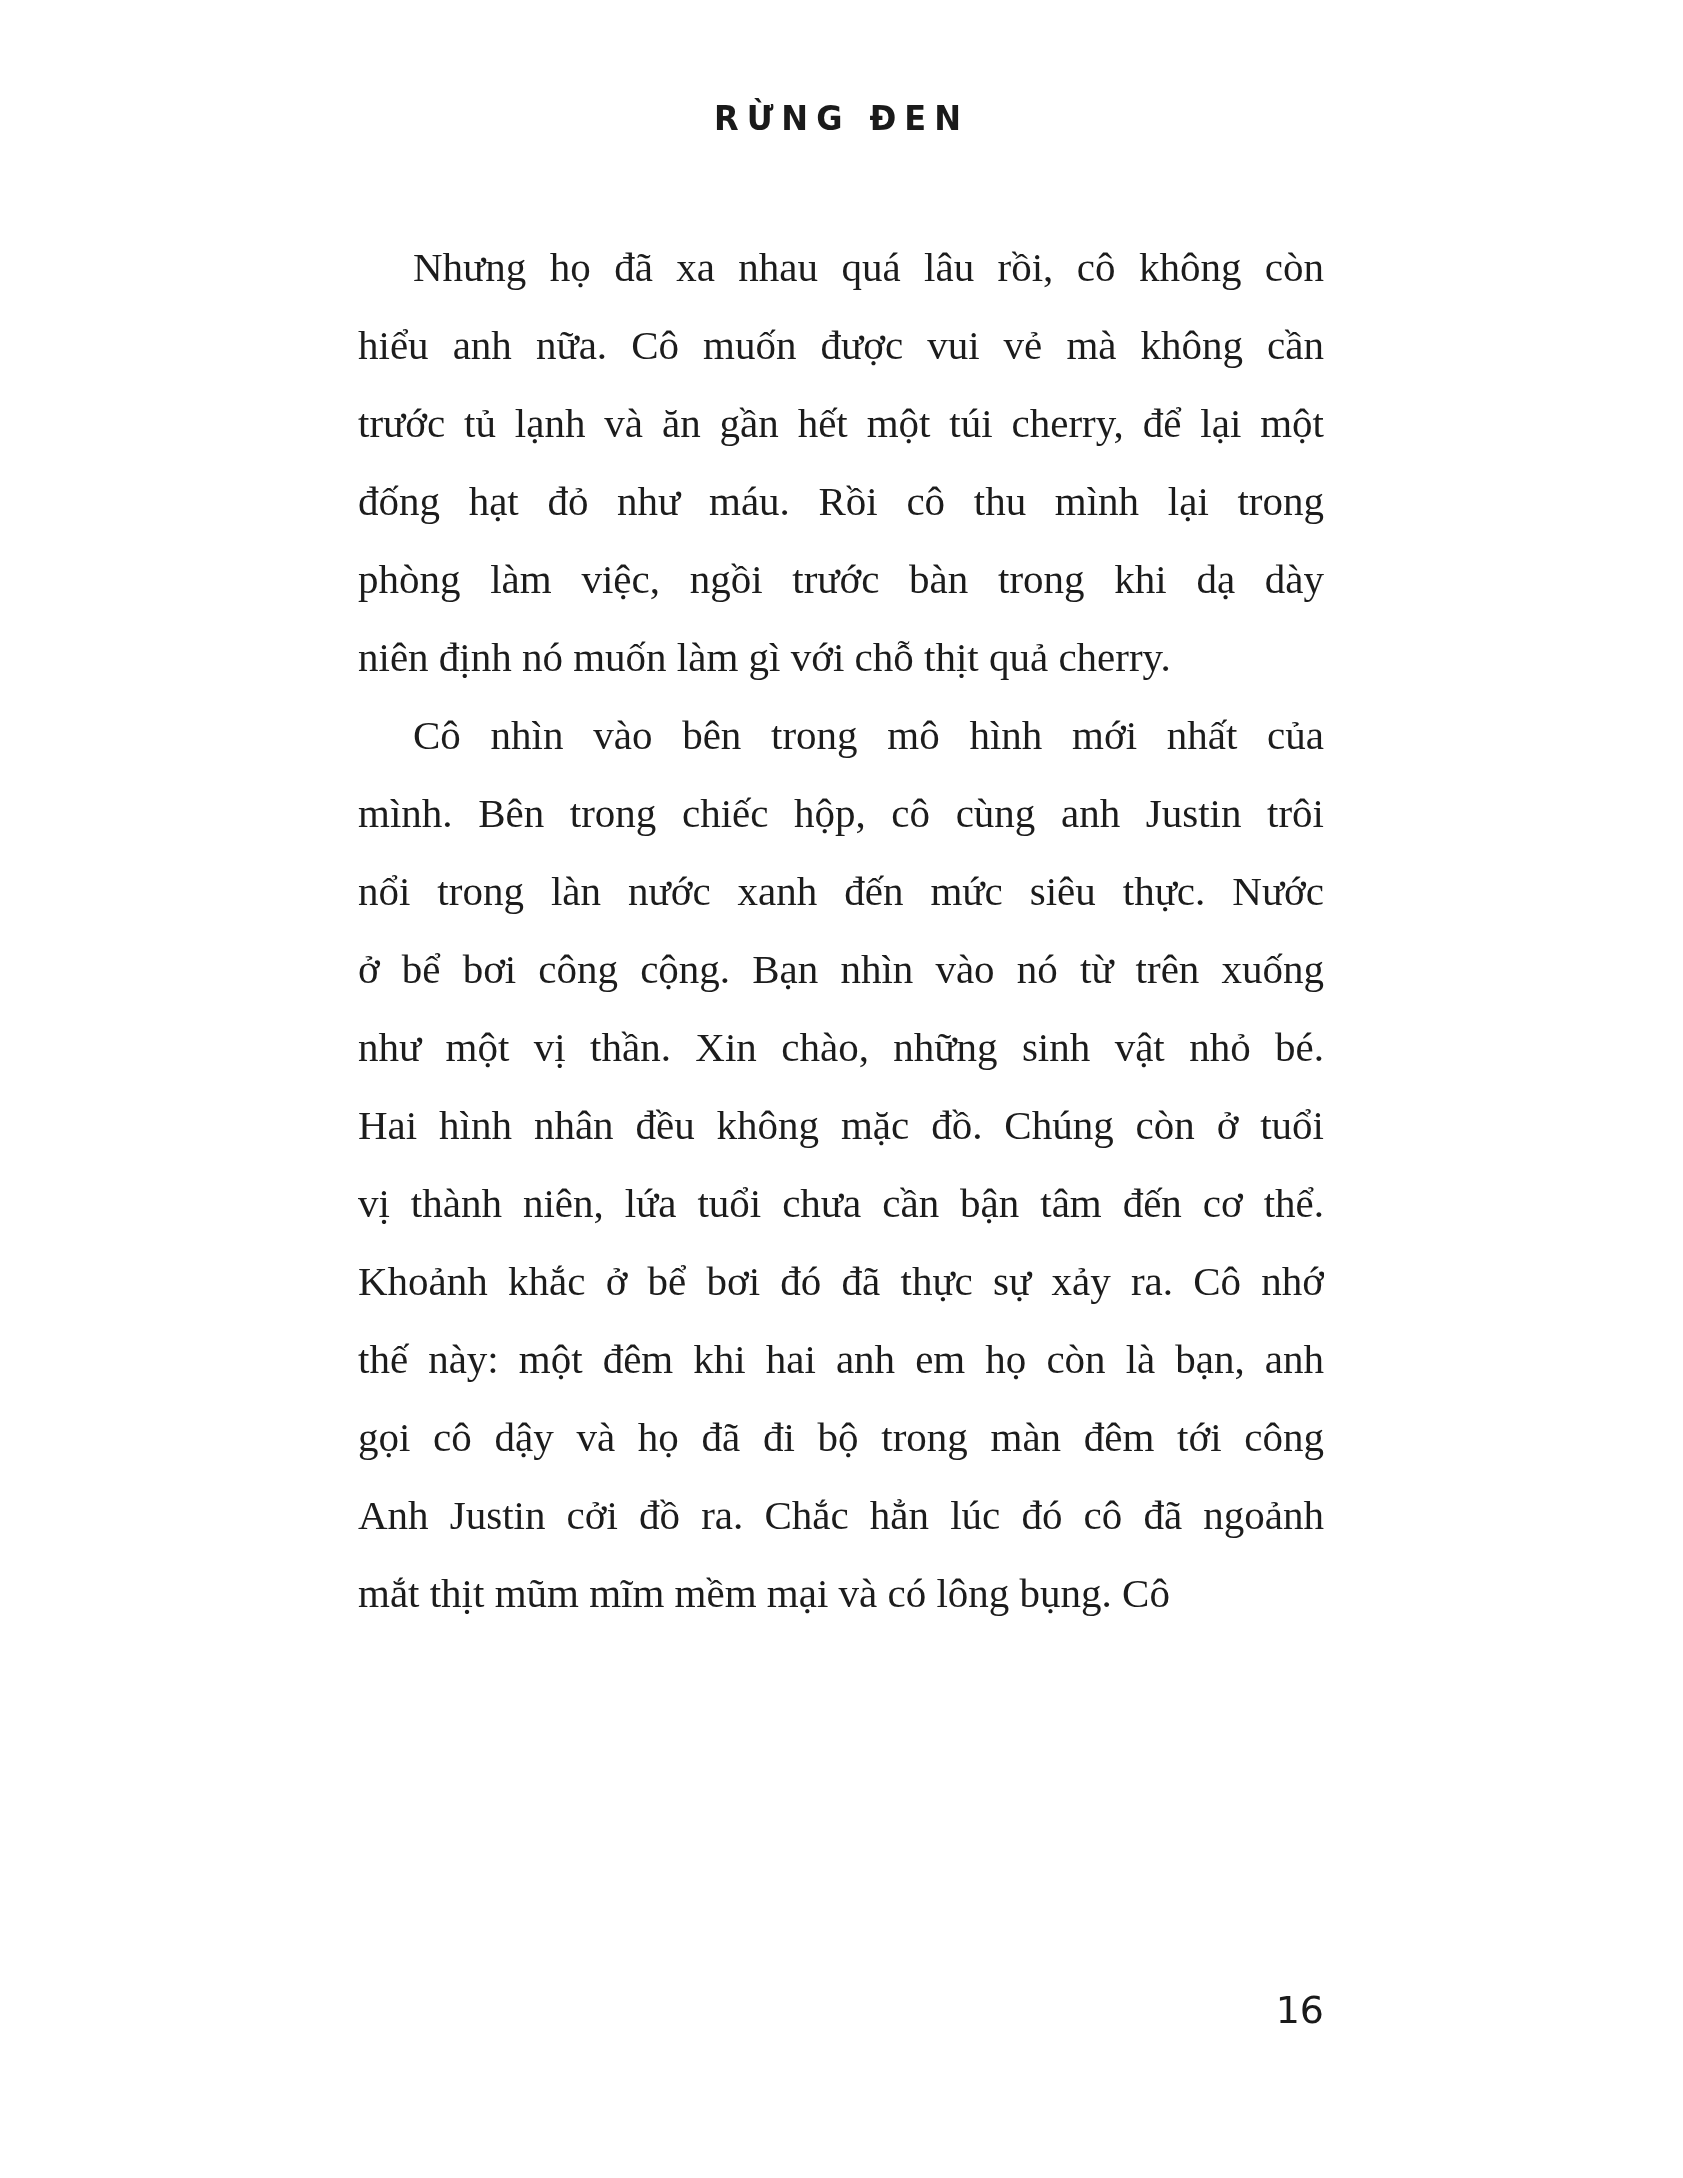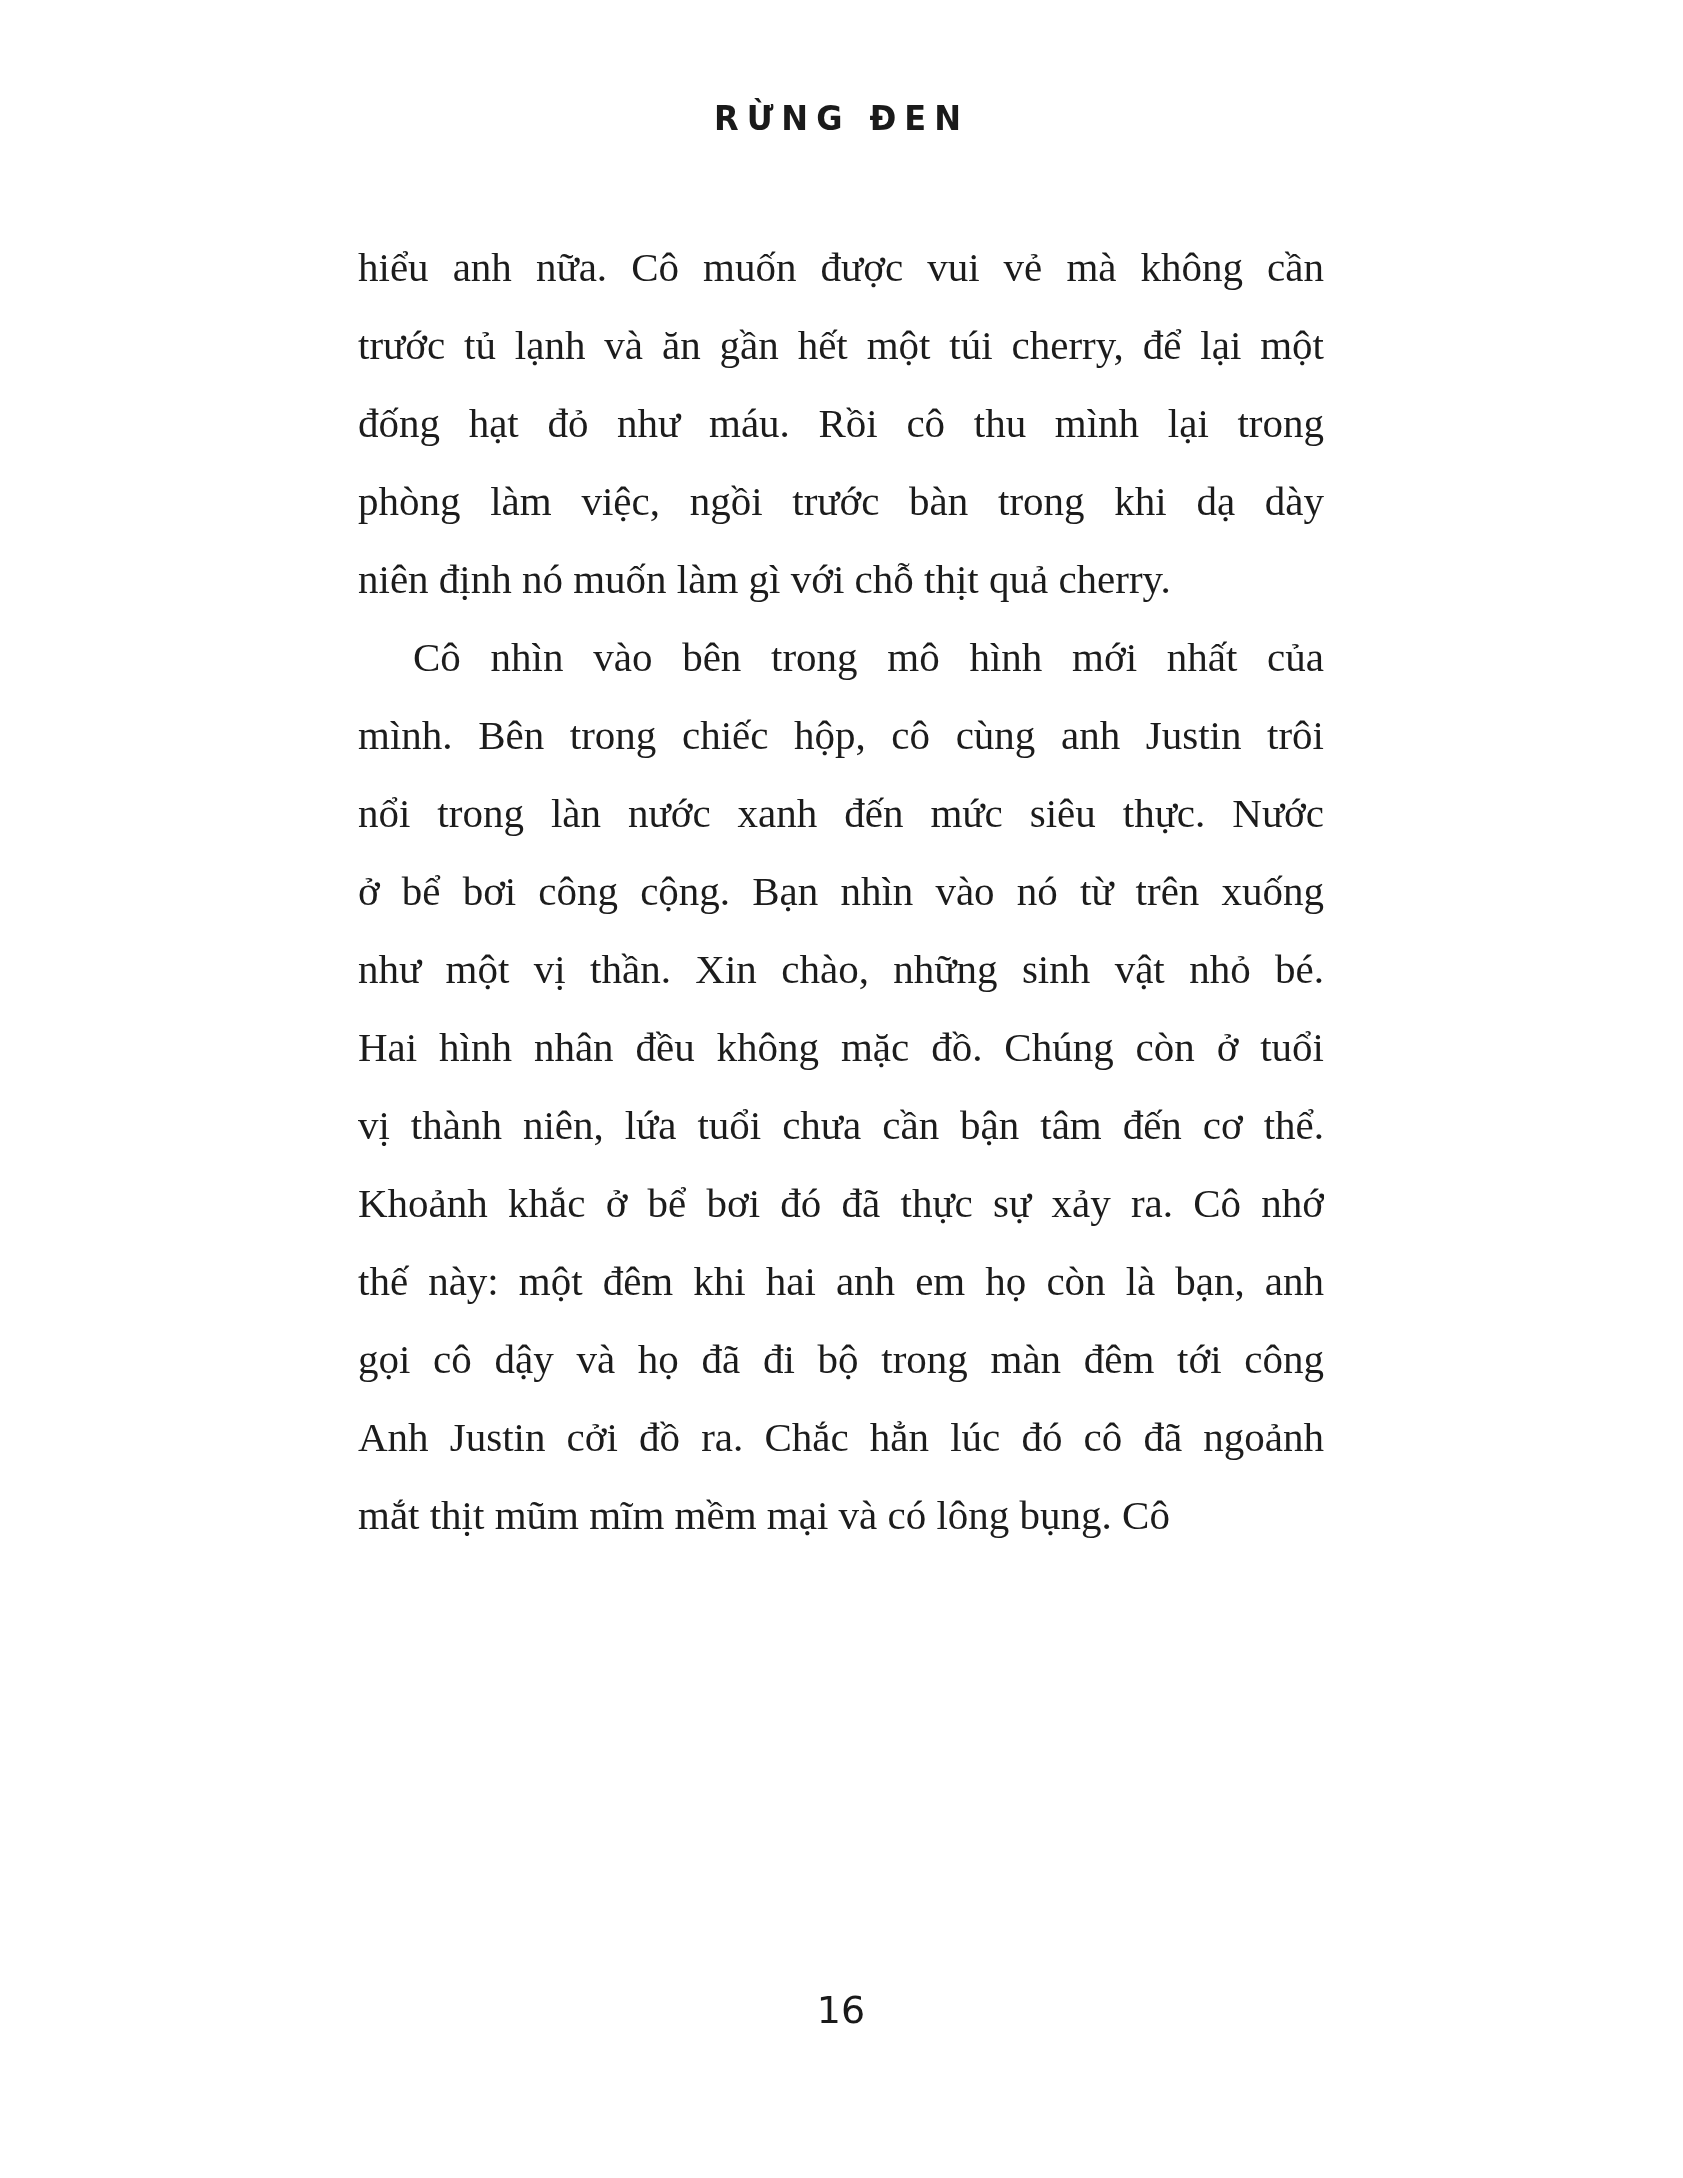--- a/index.html
+++ b/index.html
@@ -51,34 +51,35 @@
     text-indent: 55px;
   }
   .line.last {
     text-align-last: left;
   }
   .page-number {
     position: absolute;
     top: 1988px;
     left: 358px;
     width: 966px;
-    text-align: center;
+    text-align: right;
     font-family: "DejaVu Sans", sans-serif;
     font-size: 38px;
     font-weight: 500;
     color: #1a1a1a;
   }
 </style>
 </head>
 <body>
 
 <div class="running-head">RỪNG ĐEN</div>
 
 <div class="text-block">
     <div class="paragraph">
+      <div class="line first">Nhưng họ đã xa nhau quá lâu rồi, cô không còn</div>
       <div class="line">hiểu anh nữa. Cô muốn được vui vẻ mà không cần</div>
       <div class="line">trước tủ lạnh và ăn gần hết một túi cherry, để lại một</div>
       <div class="line">đống hạt đỏ như máu. Rồi cô thu mình lại trong</div>
       <div class="line">phòng làm việc, ngồi trước bàn trong khi dạ dày</div>
       <div class="line last">niên định nó muốn làm gì với chỗ thịt quả cherry.</div>
     </div>
     <div class="paragraph">
       <div class="line first">Cô nhìn vào bên trong mô hình mới nhất của</div>
       <div class="line">mình. Bên trong chiếc hộp, cô cùng anh Justin trôi</div>
       <div class="line">nổi trong làn nước xanh đến mức siêu thực. Nước</div>

